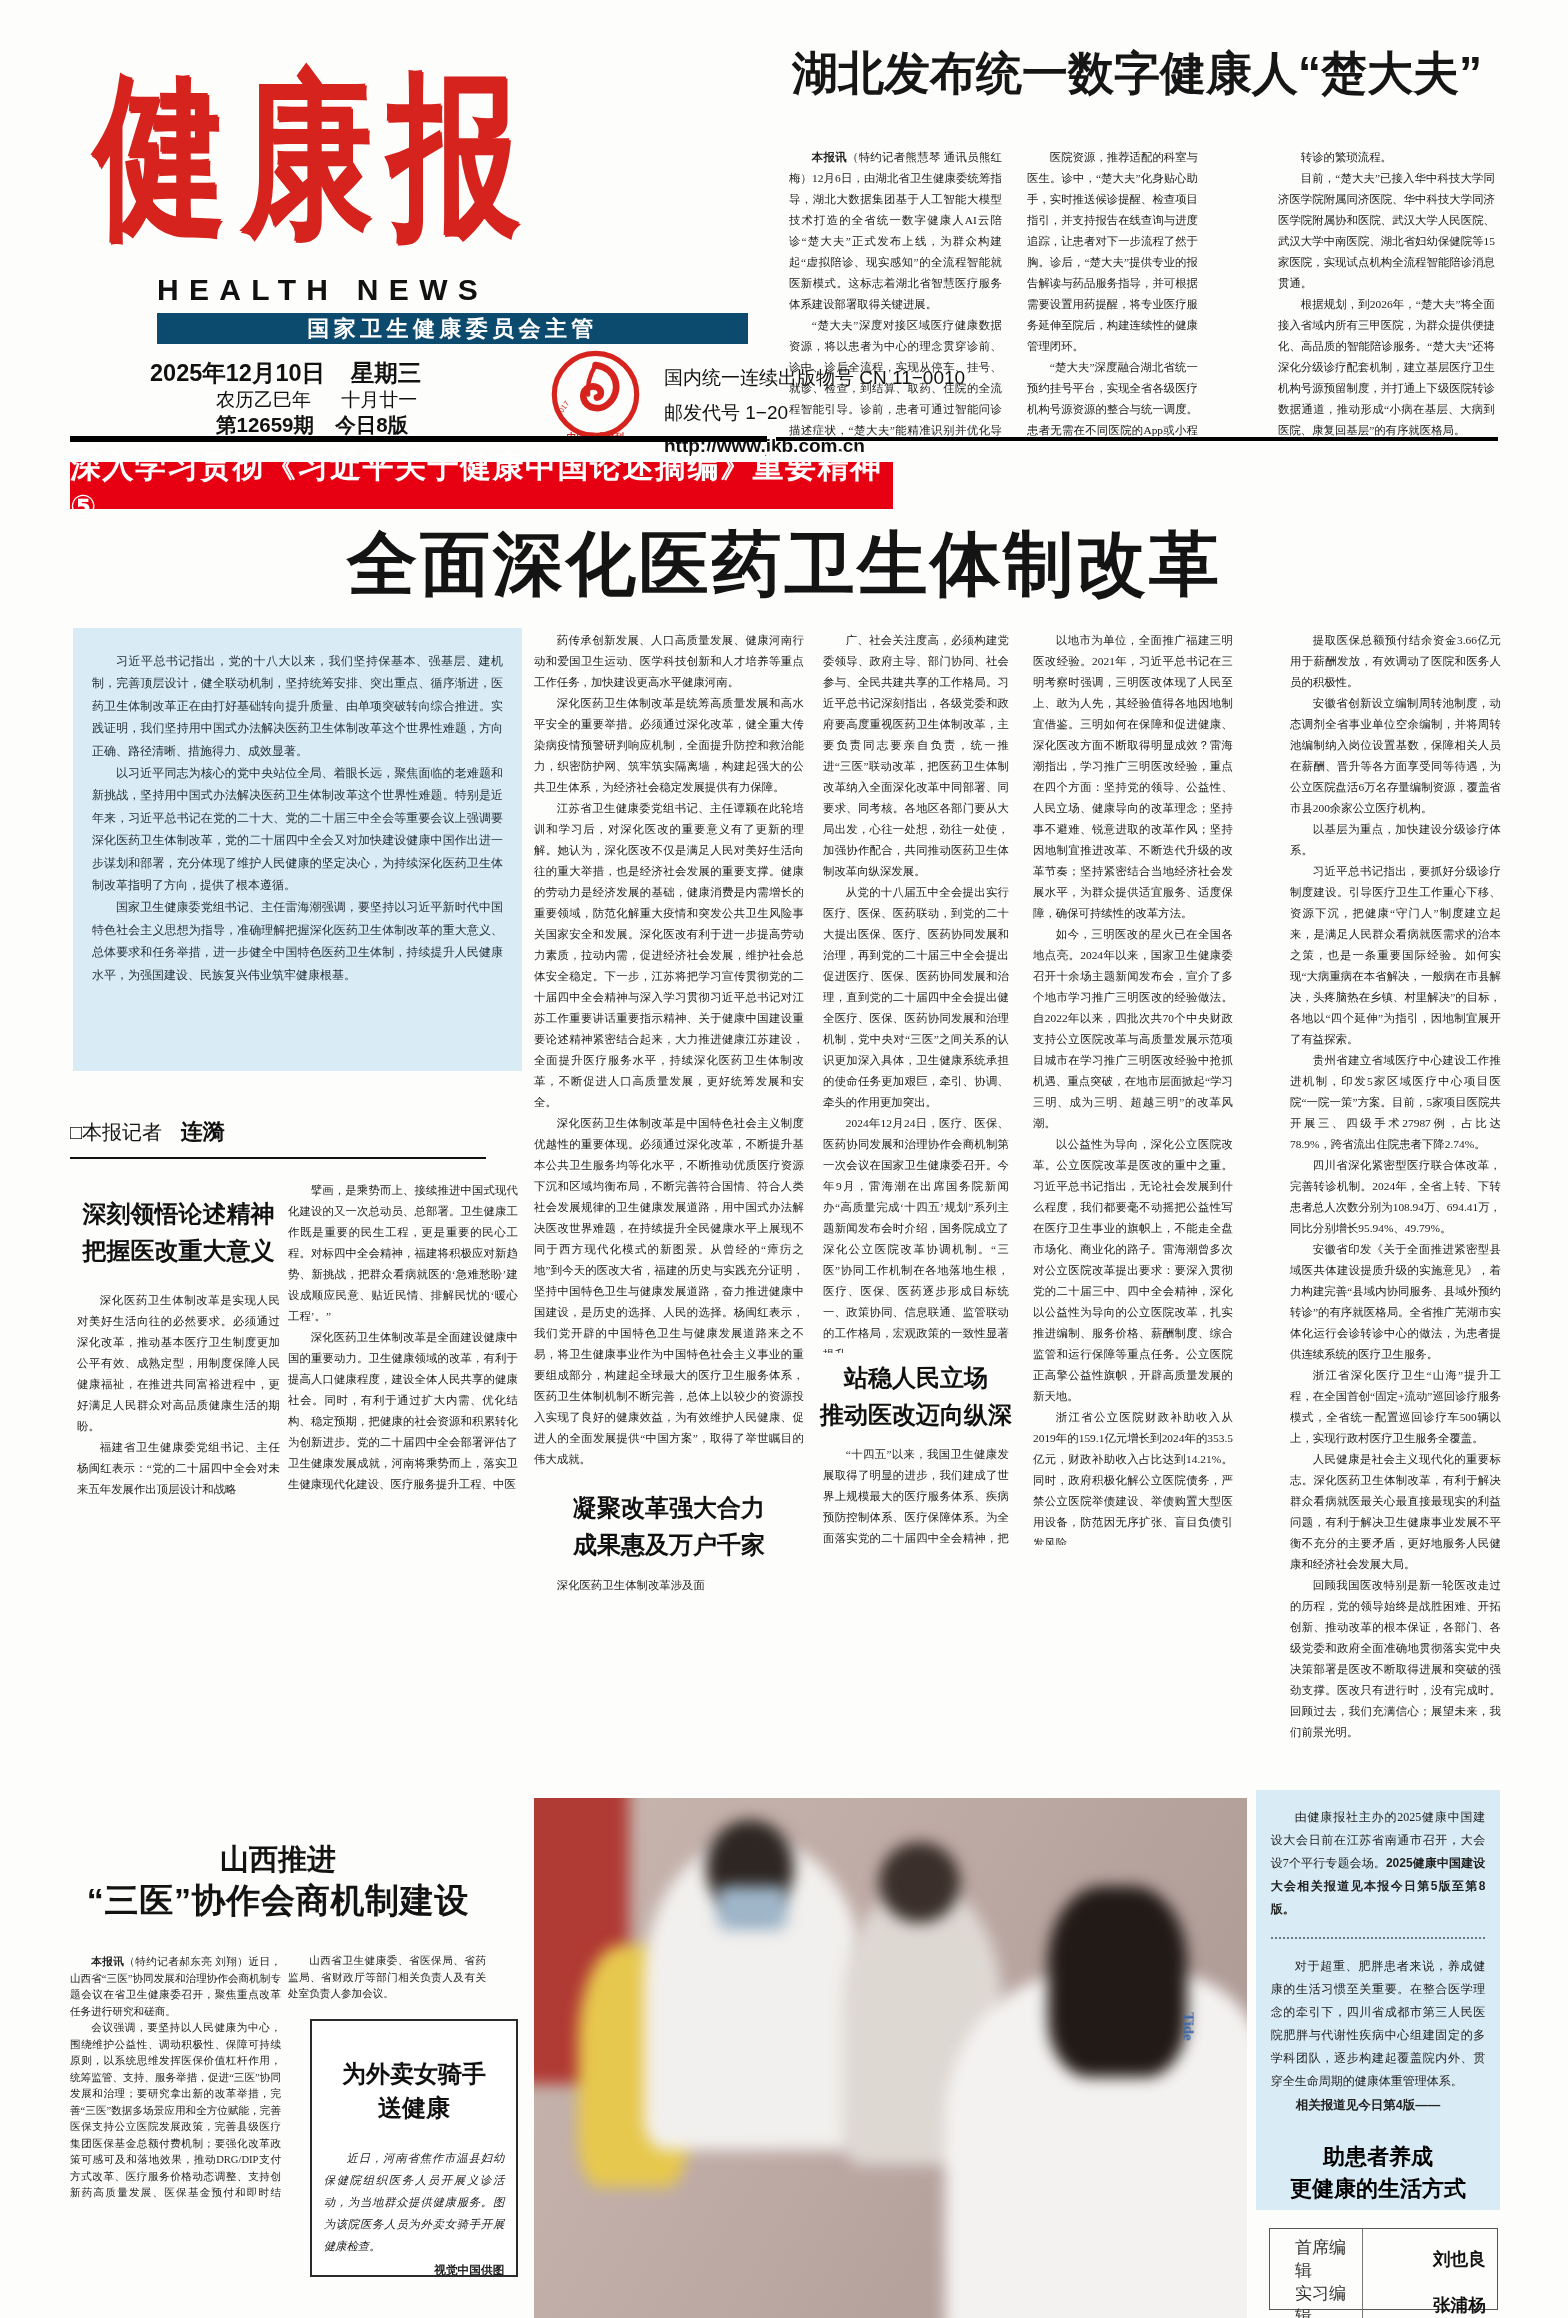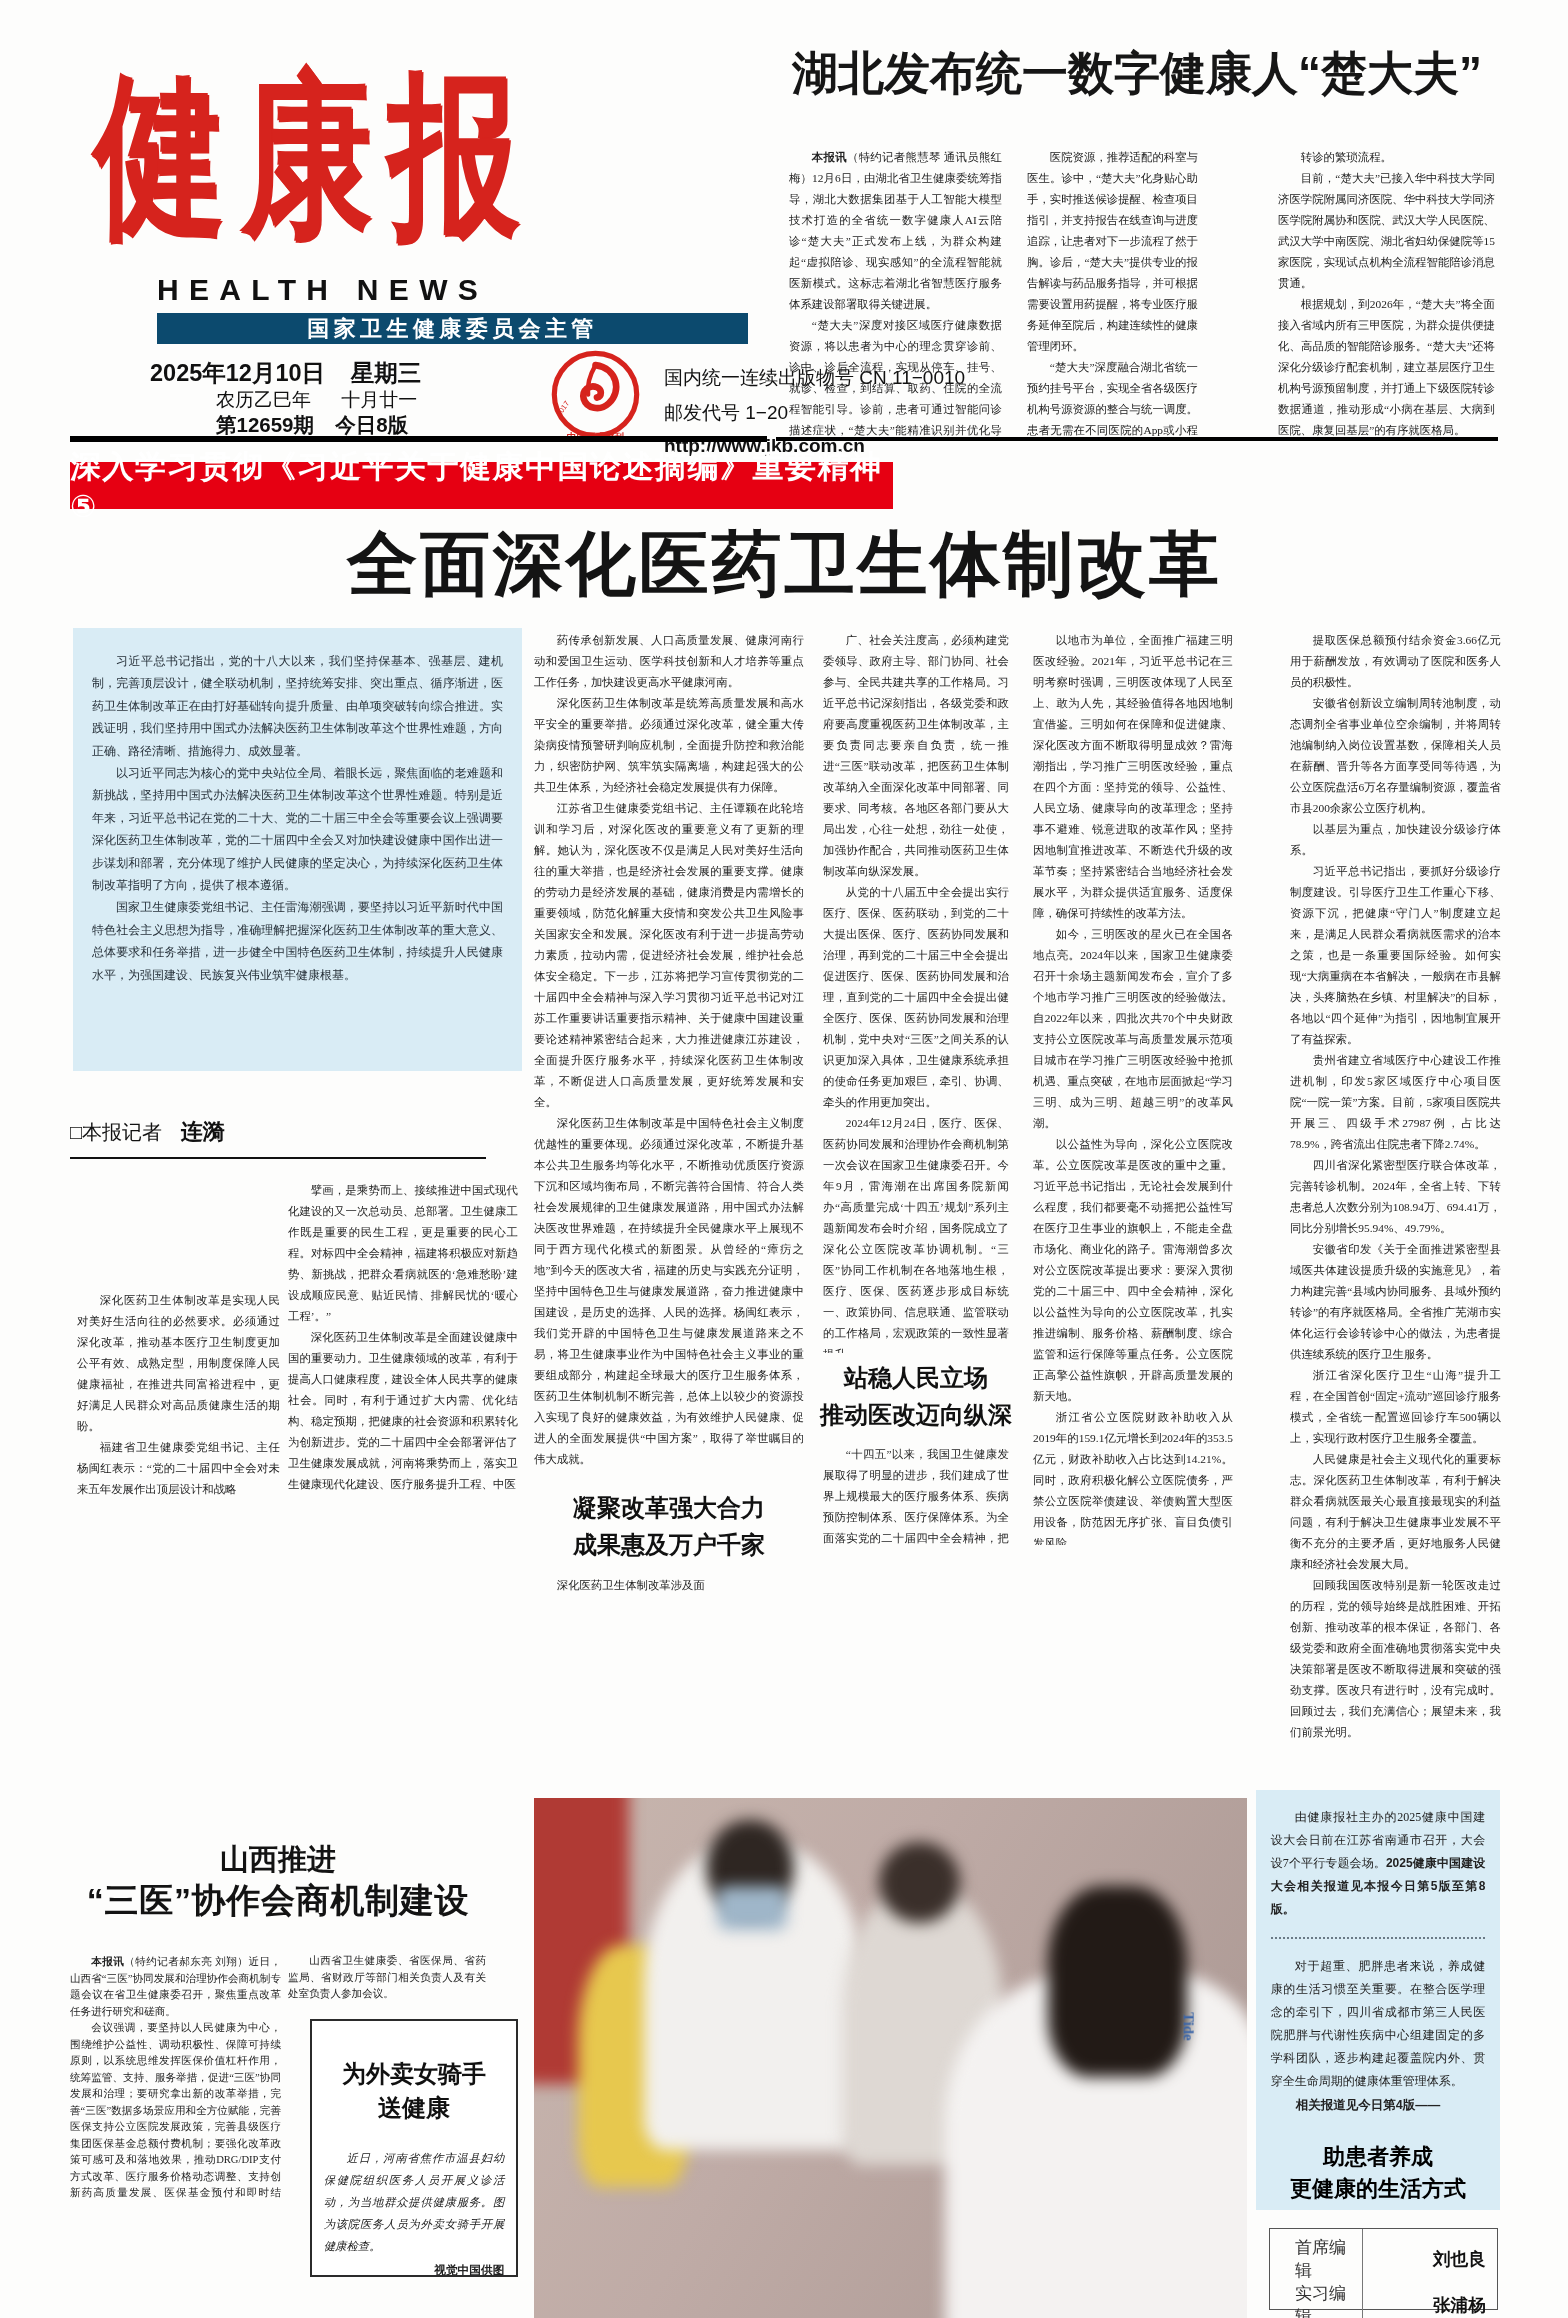--- a/index.html
+++ b/index.html
@@ -125,20 +125,24 @@
       <p>习近平总书记指出，党的十八大以来，我们坚持保基本、强基层、建机制，完善顶层设计，健全联动机制，坚持统筹安排、突出重点、循序渐进，医药卫生体制改革正在由打好基础转向提升质量、由单项突破转向综合推进。实践证明，我们坚持用中国式办法解决医药卫生体制改革这个世界性难题，方向正确、路径清晰、措施得力、成效显著。</p>
       <p>以习近平同志为核心的党中央站位全局、着眼长远，聚焦面临的老难题和新挑战，坚持用中国式办法解决医药卫生体制改革这个世界性难题。特别是近年来，习近平总书记在党的二十大、党的二十届三中全会等重要会议上强调要深化医药卫生体制改革，党的二十届四中全会又对加快建设健康中国作出进一步谋划和部署，充分体现了维护人民健康的坚定决心，为持续深化医药卫生体制改革指明了方向，提供了根本遵循。</p>
       <p>国家卫生健康委党组书记、主任雷海潮强调，要坚持以习近平新时代中国特色社会主义思想为指导，准确理解把握深化医药卫生体制改革的重大意义、总体要求和任务举措，进一步健全中国特色医药卫生体制，持续提升人民健康水平，为强国建设、民族复兴伟业筑牢健康根基。</p>
     </div>
 
   <div class="abs hei" id="byline">
     <span>□本报记者</span>
     <b>连漪</b>
   </div>
   <div class="abs" id="byline-rule"></div>
+  <div class="subhead hei" style="left:77px;top:1195px;width:203px;">
+    <div>深刻领悟论述精神</div>
+    <div>把握医改重大意义</div>
+  </div>
 
   <div class="col" style="left:77px;top:1290px;width:203px;height:564px;">
       <p>深化医药卫生体制改革是实现人民对美好生活向往的必然要求。必须通过深化改革，推动基本医疗卫生制度更加公平有效、成熟定型，用制度保障人民健康福祉，在推进共同富裕进程中，更好满足人民群众对高品质健康生活的期盼。</p>
       <p>福建省卫生健康委党组书记、主任杨闽红表示：“党的二十届四中全会对未来五年发展作出顶层设计和战略</p>
     </div>
   <div class="col" style="left:288px;top:1180px;width:230px;height:674px;">
       <p>擘画，是乘势而上、接续推进中国式现代化建设的又一次总动员、总部署。卫生健康工作既是重要的民生工程，更是重要的民心工程。对标四中全会精神，福建将积极应对新趋势、新挑战，把群众看病就医的‘急难愁盼’建设成顺应民意、贴近民情、排解民忧的‘暖心工程’。”</p>
       <p>深化医药卫生体制改革是全面建设健康中国的重要动力。卫生健康领域的改革，有利于提高人口健康程度，建设全体人民共享的健康社会。同时，有利于通过扩大内需、优化结构、稳定预期，把健康的社会资源和积累转化为创新进步。党的二十届四中全会部署评估了卫生健康发展成就，河南将乘势而上，落实卫生健康现代化建设、医疗服务提升工程、中医</p>
     </div>
   <div class="col" style="left:534px;top:630px;width:270px;height:851px;">

